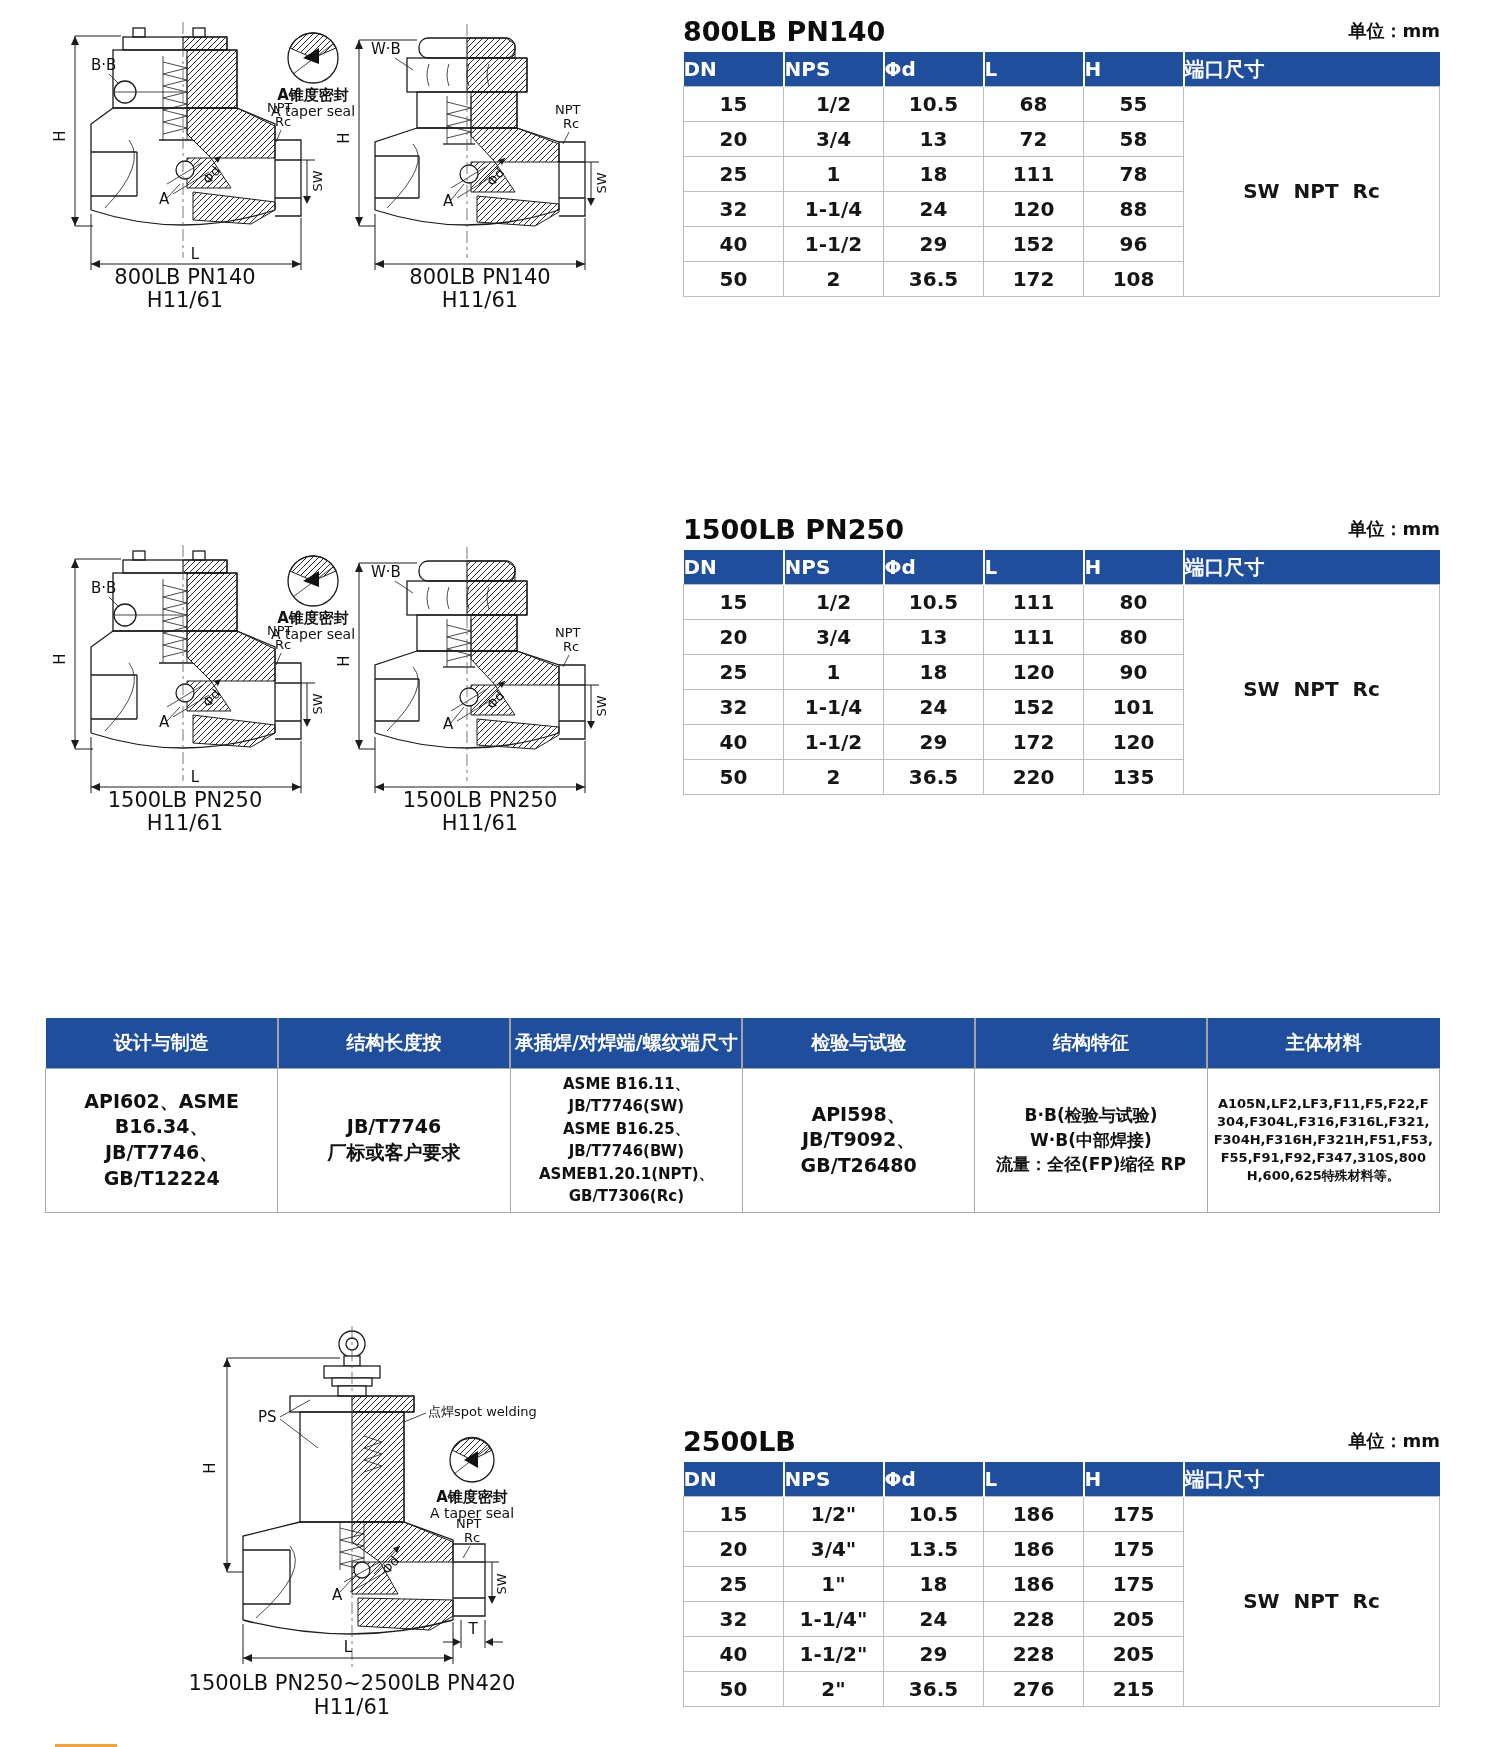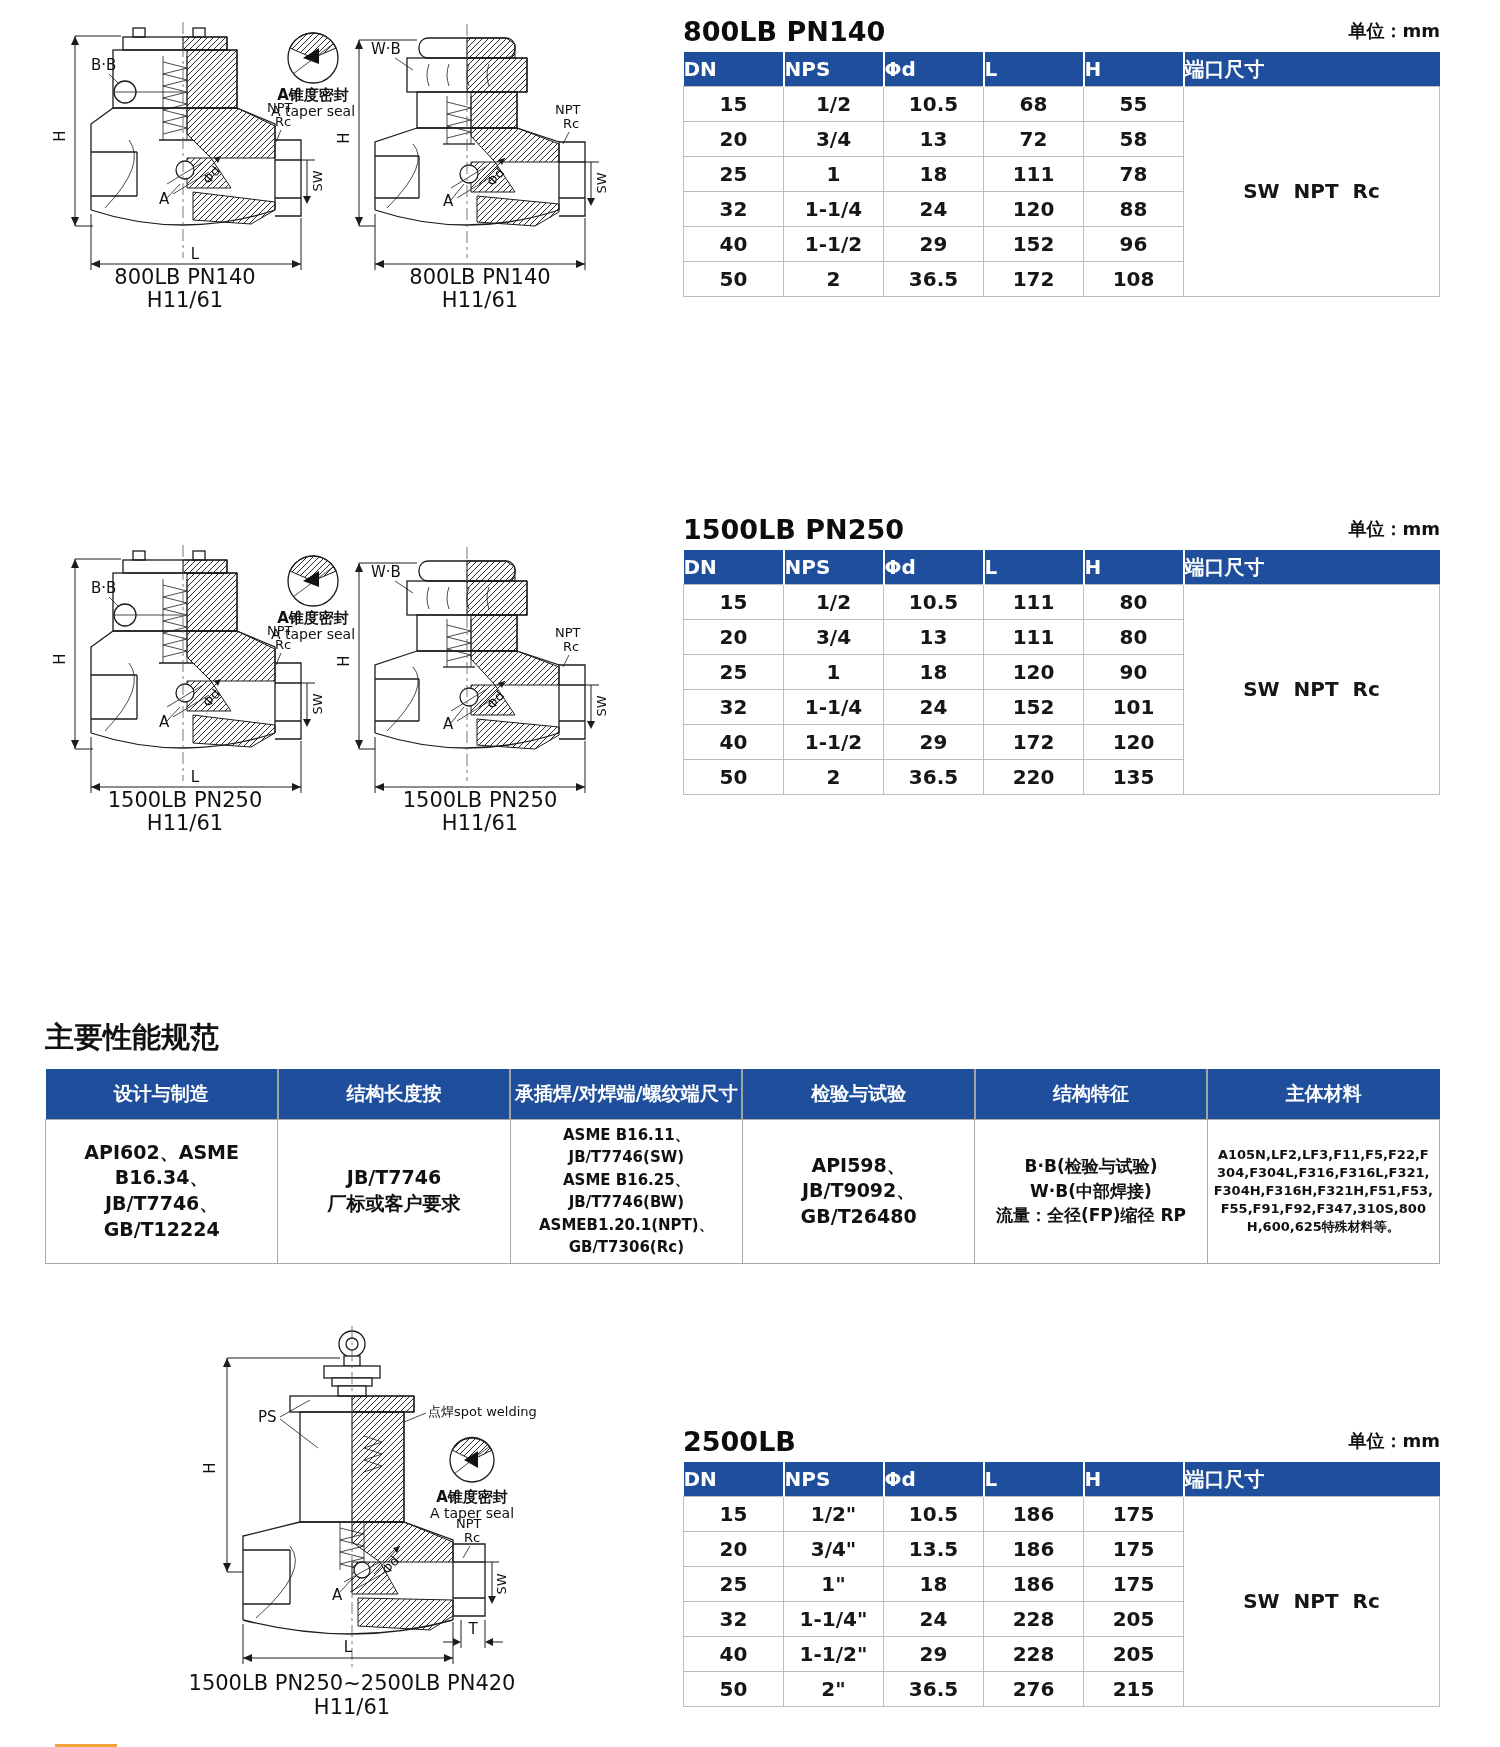--- a/index.html
+++ b/index.html
@@ -446,21 +446,20 @@
             <td>2</td>
             <td>36.5</td>
             <td>220</td>
             <td>135</td>
           </tr>
         </tbody>
     </table>
   </section>
 
   <section class="spec-sec">
-    <h2 class="spec-title">主要性能规范</h2>
     <table class="spec">
       <thead>
           <tr>
             <th>设计与制造</th>
             <th>结构长度按</th>
             <th>承插焊/对焊端/螺纹端尺寸</th>
             <th>检验与试验</th>
             <th>结构特征</th>
             <th>主体材料</th>
           </tr>

